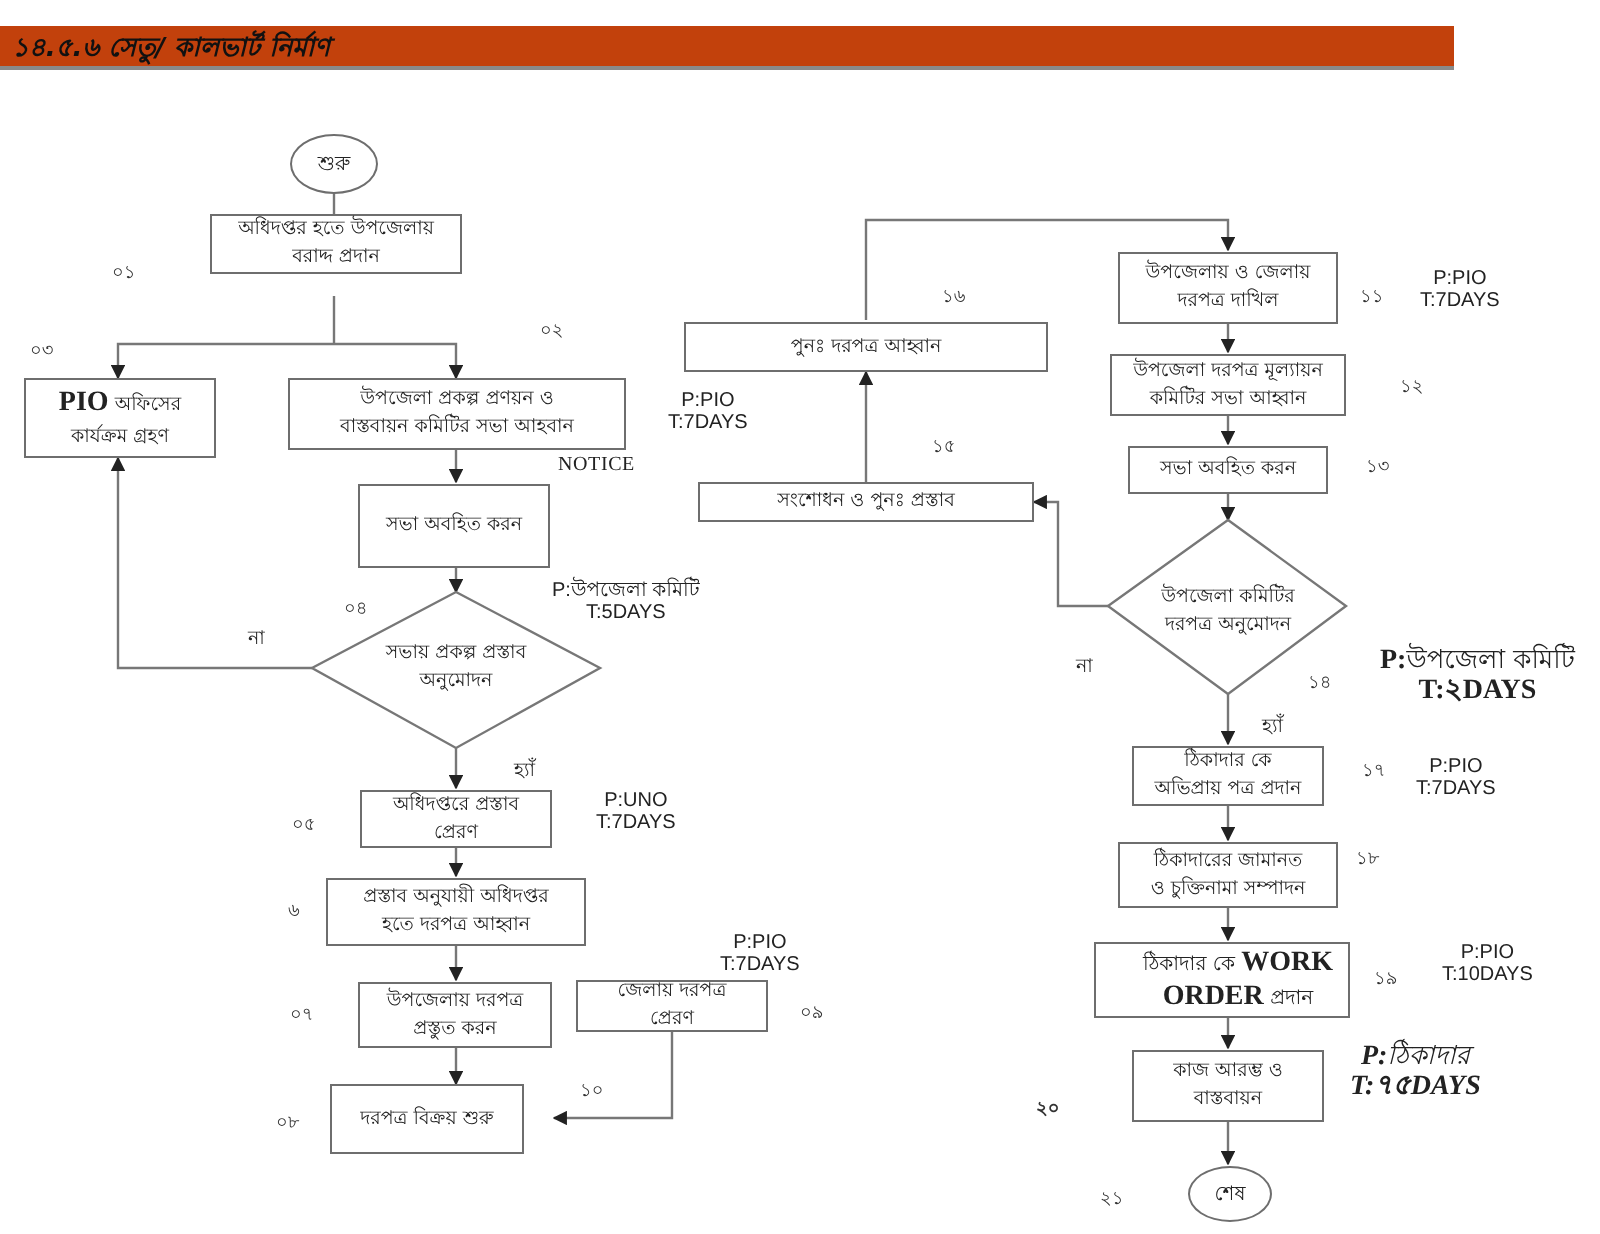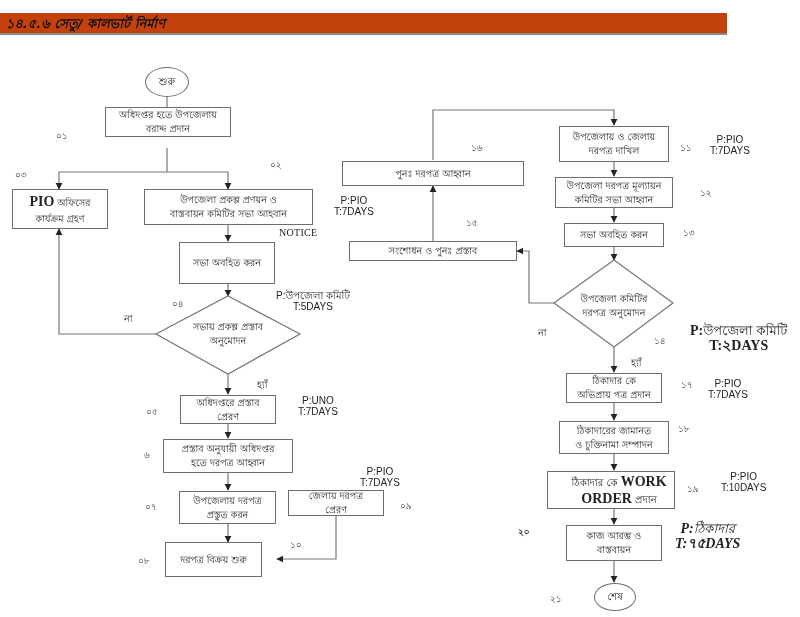--- a/index.html
+++ b/index.html
@@ -209,21 +209,21 @@
 <span class="num" style="left:678px;top:422px;">১৮</span>
 
 <div class="box big" style="left:547px;top:471px;width:128px;height:38px;line-height:1.25;padding-left:19px;">
   <div><span>ঠিকাদার কে</span> <span class="serif-big">WORK</span><br><span class="serif-big">ORDER</span> <span>প্রদান</span></div>
 </div>
 <span class="num" style="left:687px;top:482px;">১৯</span>
 <div class="pt" style="left:721px;top:471px;">
   <span>P:PIO</span><br><span>T:10DAYS</span>
 </div>
 
-<span class="num" style="left:518px;top:525px;font-weight:bold;">২০</span>
+<span class="num" style="left:518px;top:547px;font-weight:bold;">২০</span>
 <div class="box" style="left:566px;top:525px;width:96px;height:36px;">
   <div><span>কাজ আরম্ভ ও</span><br><span>বাস্তবায়ন</span></div>
 </div>
 <div class="pt serif" style="left:675px;top:522px;font-style:italic;">
   <span>P:</span><small>ঠিকাদার</small><br><span>T:৭৫DAYS</span>
 </div>
 
 <span class="num" style="left:550px;top:592px;">২১</span>
 <div class="oval" style="left:594px;top:583px;width:42px;height:28px;">
   <span>শেষ</span>

